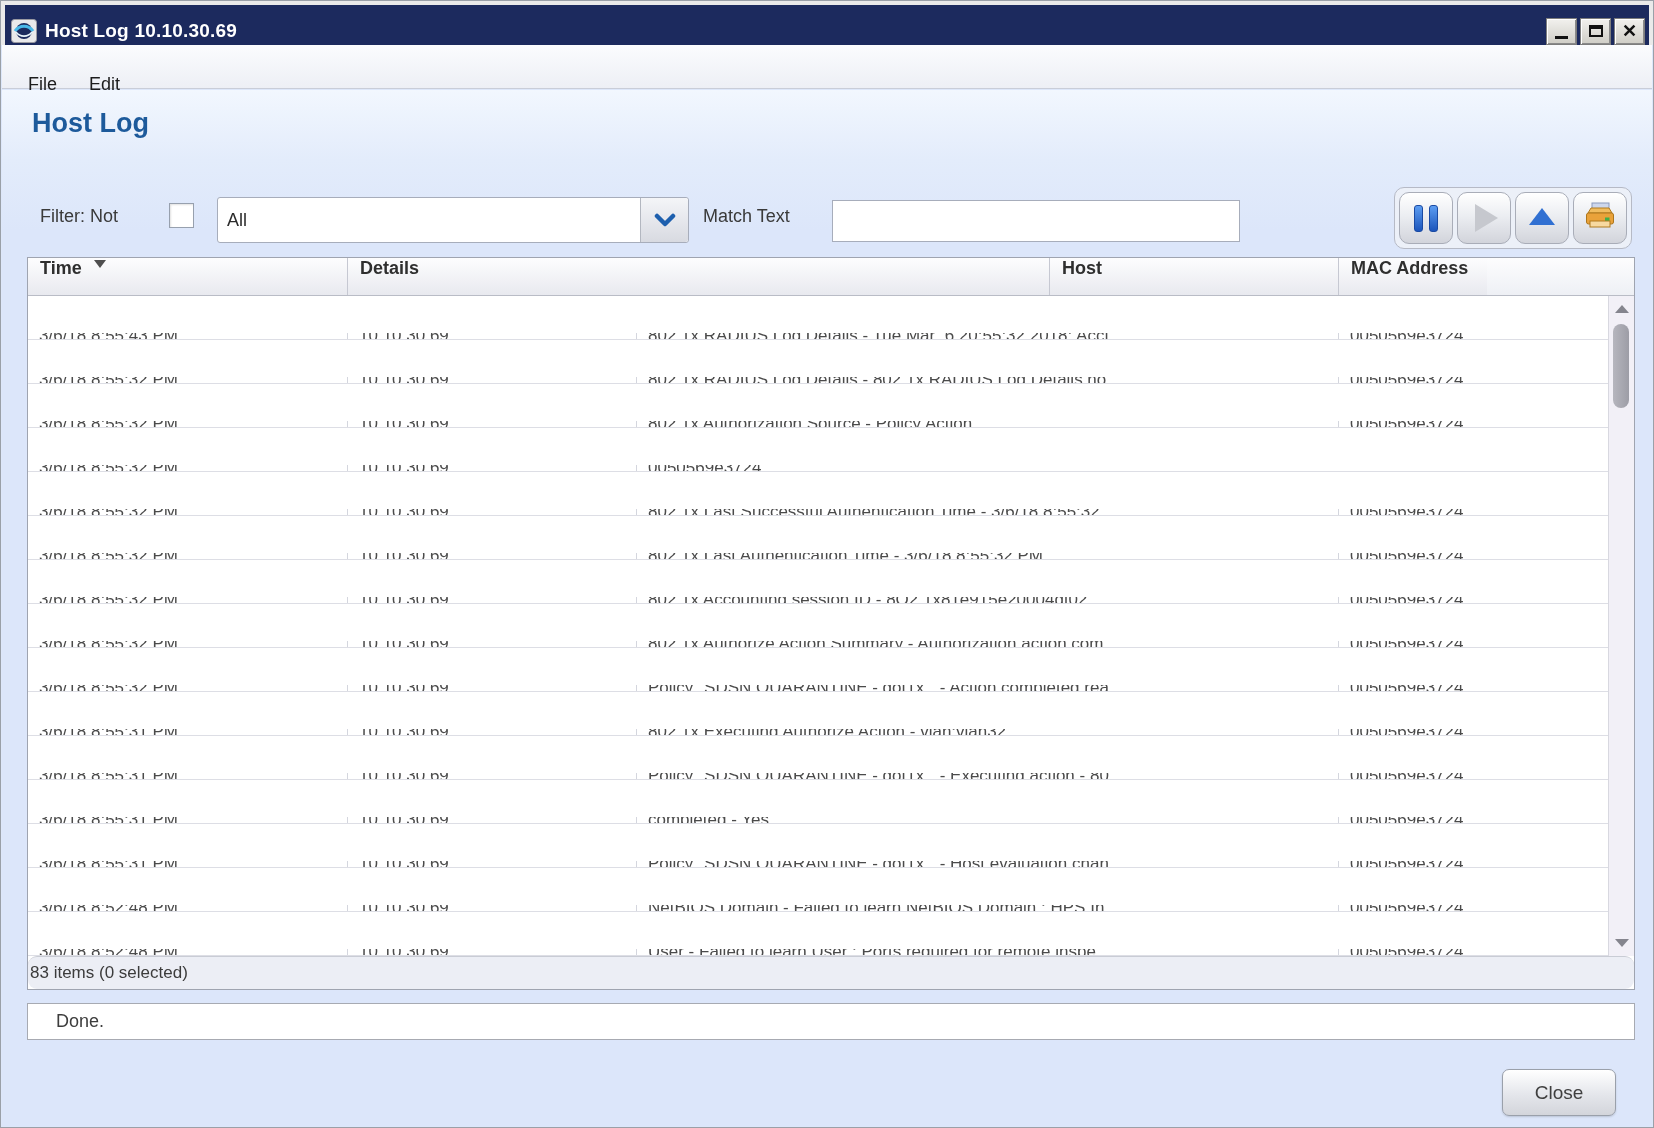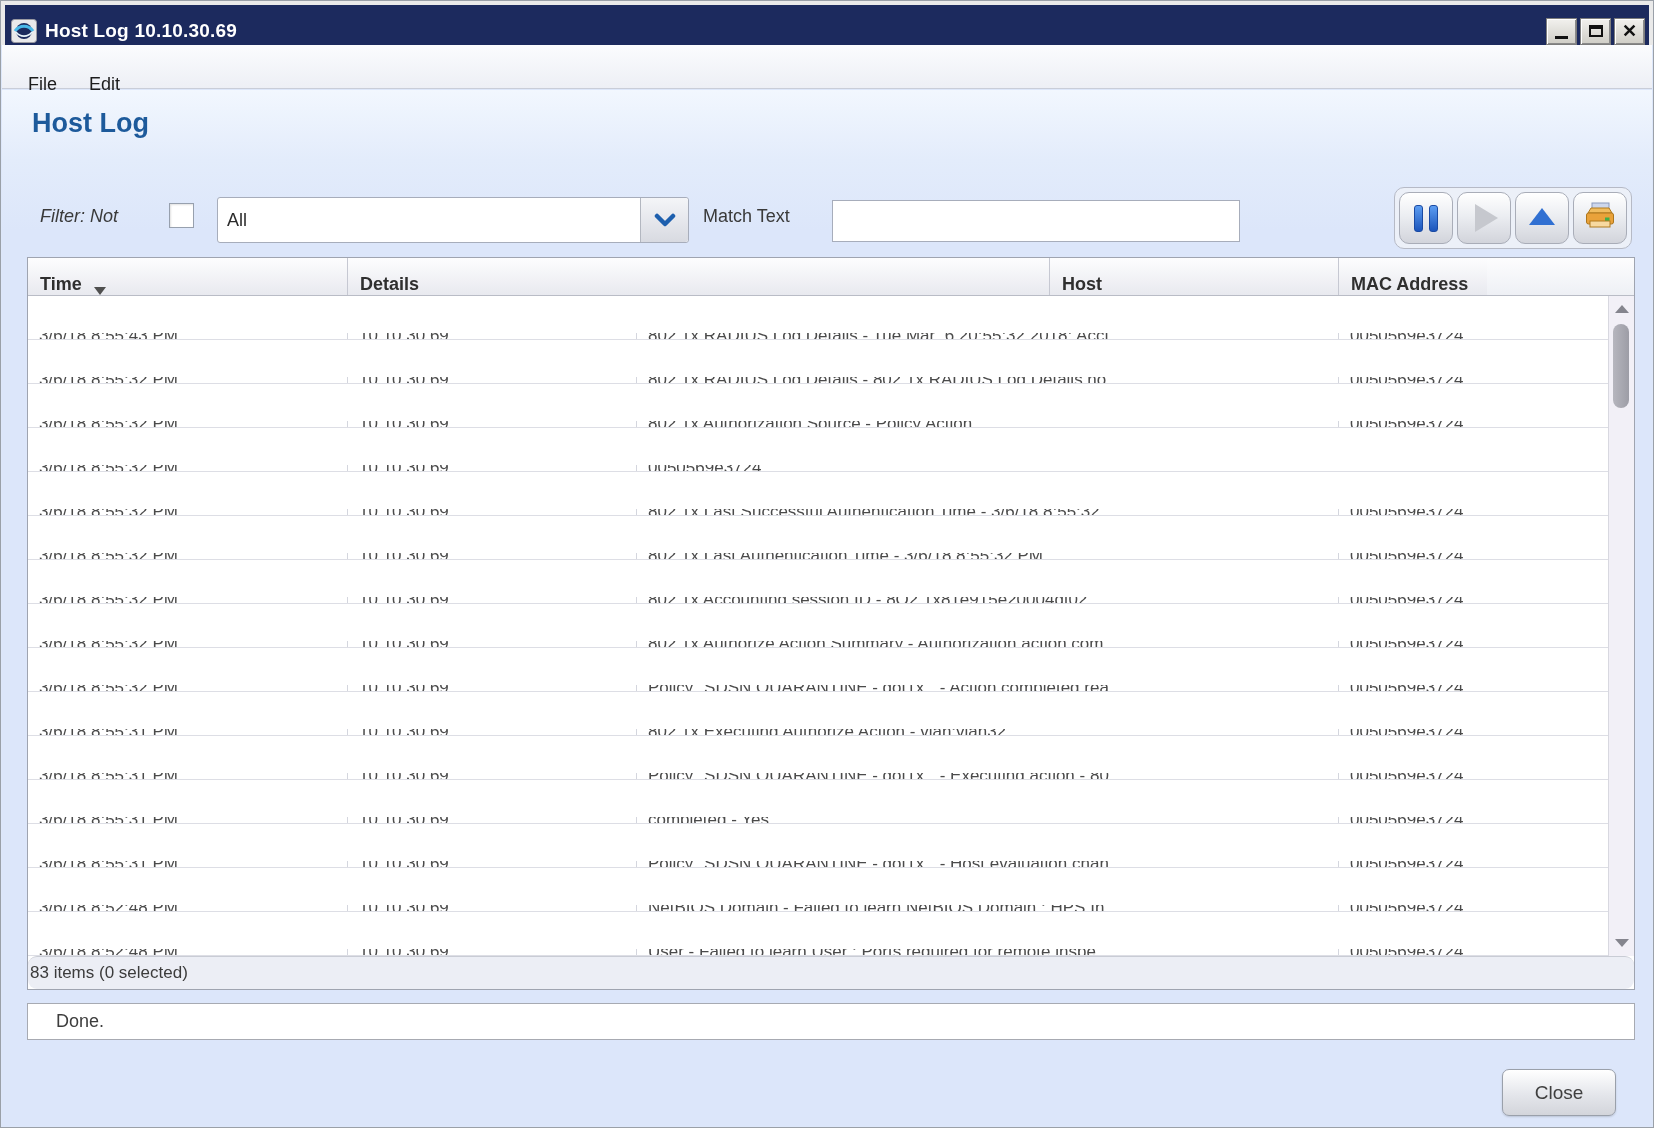--- a/index.html
+++ b/index.html
@@ -30,21 +30,21 @@
                padding:4px 6px; cursor:pointer;margin-top:36px; }
   .menu-item::first-letter { text-decoration:underline; }
 
   
   .content { position:absolute; top:89px; left:1px; right:1px; bottom:1px;
              background:linear-gradient(180deg,#f2f7fe 0px,#e3ecfb 70px,#dce6fa 140px,#dce6fa 100%); }
 
   .page-title { position:absolute; left:30px; top:18px; font-size:27px; font-weight:bold; color:#1d5a9b; }
 
   
-  .filter-label { position:absolute; left:38px; top:116px; font-size:18px; color:#3a3a3a;font-style:italic; }
+  .filter-label { position:absolute; left:38px; top:116px; font-size:18px; color:#3a3a3a; }
   .checkbox { position:absolute; left:167px; top:113px; width:25px; height:25px; background:#ffffff;
               border:1px solid #97a0ae; box-shadow:inset 1px 1px 2px rgba(0,0,0,0.12); cursor:pointer; }
   .combo { position:absolute; left:215px; top:107px; width:472px; height:46px; background:#ffffff;
            border:1px solid #a7adbb; border-radius:3px; display:flex; align-items:center; cursor:pointer; }
   .combo-value { flex:1; padding-left:9px; font-size:18px; color:#2c2c2c; }
   .combo-btn { width:48px; height:100%; border-left:1px solid #b3b7c0; border-radius:0 3px 3px 0;
                background:linear-gradient(180deg,#f4f5f8,#d8dae1); display:flex; align-items:center; justify-content:center; }
   .match-label { position:absolute; left:701px; top:116px; font-size:18px; color:#3a3a3a; }
   .match-input { position:absolute; left:830px; top:110px; width:408px; height:42px; background:#ffffff;
                  border:1px solid #a7adbb; font-size:18px; padding:0 8px; color:#2c2c2c;
@@ -64,21 +64,21 @@
               border-bottom:14px solid transparent; margin-left:5px; }
   .up-tri { width:0; height:0; border-bottom:17px solid #3170d2; border-left:13px solid transparent;
             border-right:13px solid transparent; margin-top:-3px; }
 
   
   .table-frame { position:absolute; left:25px; top:167px; width:1608px; border:1px solid #9fa4b0;
                  background:#ffffff; }
   .thead { display:flex; height:38px; background:linear-gradient(180deg,#fdfdfe,#e8e9ef);
            border-bottom:1px solid #b9bcc6; }
   .th { font-size:18px; font-weight:bold; color:#2f2f2f; padding-left:12px; display:flex;
-        align-items:flex-end; border-right:1px solid #c6c8d2; overflow:hidden; white-space:nowrap; cursor:pointer; }
+        align-items:flex-start; border-right:1px solid #c6c8d2; overflow:hidden; white-space:nowrap; cursor:pointer; }
   .sort-desc { width:0; height:0; border-top:8px solid #4f4f4f; border-left:6px solid transparent;
                border-right:6px solid transparent; margin-left:12px; margin-top:2px; }
   .th-cap { flex:1; border-right:none; background:linear-gradient(180deg,#fdfdfe,#eef0f5); }
 
   .tbody { position:relative; height:660px; overflow:hidden; }
   .rows { position:absolute; left:0; top:0; right:26px; }
   .trow { display:flex; height:44px; border-bottom:1px solid #dddee5; background:#ffffff; cursor:default; }
   .tcell { font-size:17px; color:#4b4b4b; padding-left:11px; display:flex; align-items:center;
            border-right:1px solid #d4d6de; overflow:hidden; white-space:pre;margin-top:37px; }
   .c-time { width:320px; }

